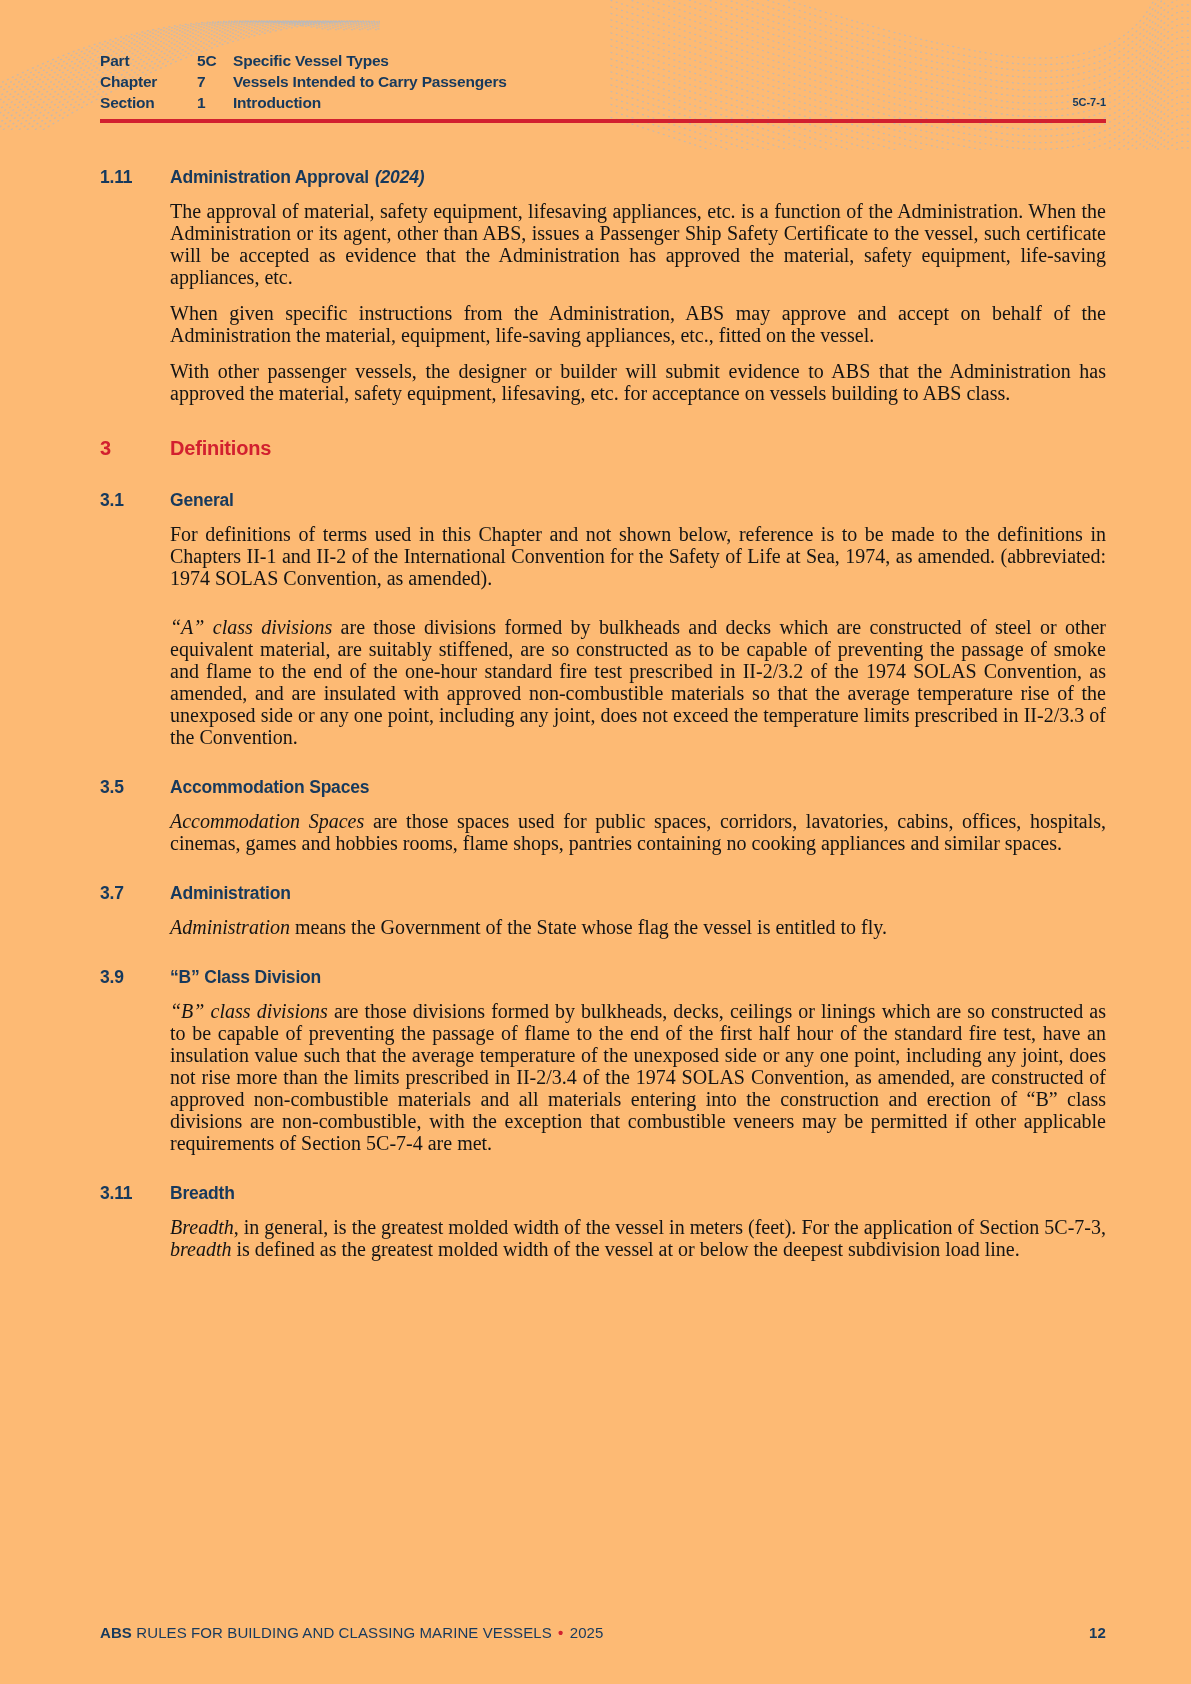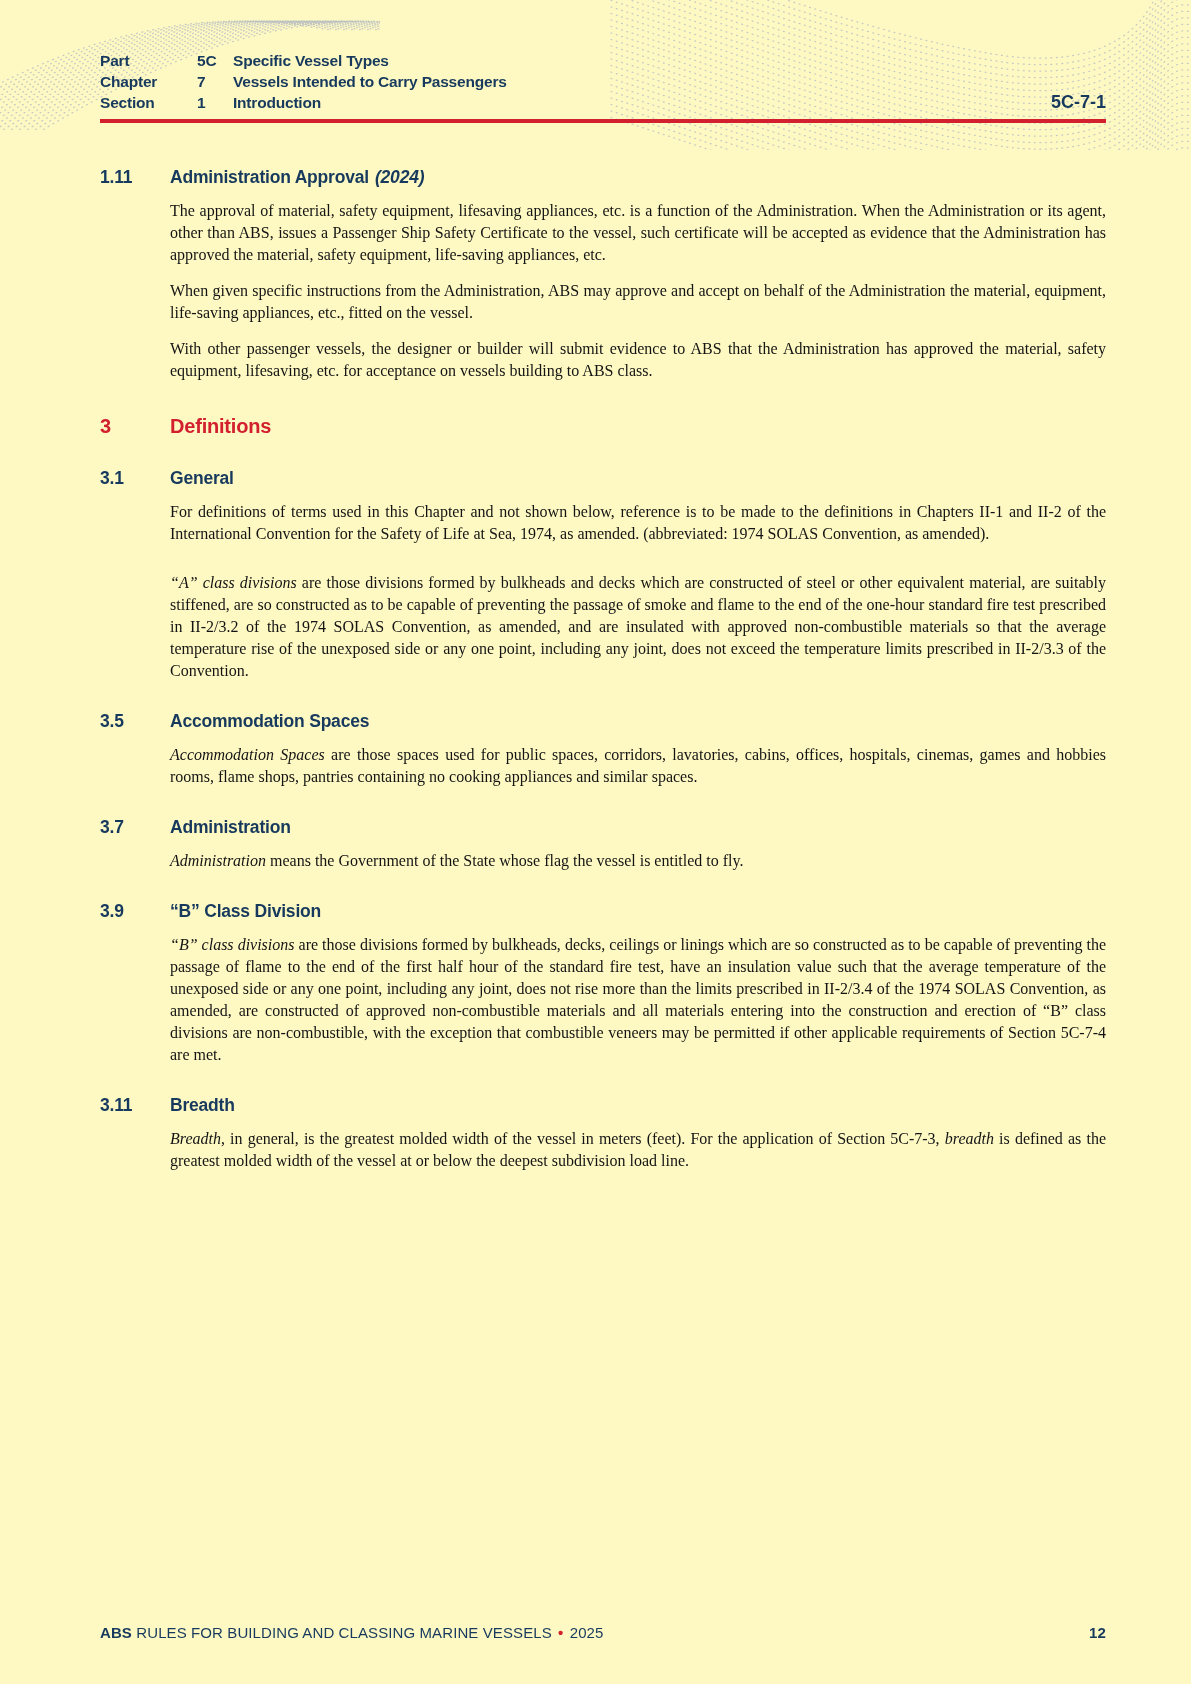--- a/index.html
+++ b/index.html
@@ -1,41 +1,41 @@
 <!DOCTYPE html>
 <html><head>
 <meta charset="utf-8">
 <style>
   html,body{margin:0;padding:0;background:#e8e8e8;}
-  .page{position:relative;width:1191px;height:1684px;margin:0 auto;background:#fef9c3;overflow:hidden;
+  .page{position:relative;width:1191px;height:1684px;margin:0 auto;background:#fdba74;overflow:hidden;
         font-family:"Liberation Sans", sans-serif;}
 
   
   .wave{position:absolute;top:0;pointer-events:none;}
   .wave-left{left:0;width:380px;height:130px;}
   .wave-right{right:0;width:600px;height:150px;}
 
   
   .header{position:absolute;top:50px;left:100px;right:85px;}
   .hrows{display:grid;grid-template-columns:97px 36px auto;column-gap:0;
          color:#16395d;font-weight:bold;font-size:15.5px;line-height:21px;letter-spacing:-0.2px;}
-  .hcode{position:absolute;right:0;bottom:0;color:#16395d;font-weight:bold;font-size:18px;line-height:21px;}
+  .hcode{position:absolute;right:0;bottom:0;color:#16395d;font-weight:bold;font-size:11px;line-height:21px;}
 
   .rule{position:absolute;top:119px;left:100px;width:1006px;height:4px;background:#d2202f;}
 
   
   .content{position:absolute;top:138px;left:100px;width:1006px;}
   .sec{margin-top:27px;}
   .sec.first{}
   .sec.lvl1{margin-top:31px;}
   .sec-row{display:grid;grid-template-columns:70px 1fr;align-items:baseline;}
   .num,.ttl{color:#16395d;font-weight:bold;font-size:17.5px;line-height:24px;letter-spacing:-0.2px;}
   .lvl1 .num,.lvl1 .ttl{color:#d2202f;font-size:20px;line-height:26px;}
   .sfx{margin-left:6px;font-style:italic;}
-  .body{font-family:"Liberation Serif", serif;font-size:16px;line-height:22px;text-align:justify;
+  .body{font-family:"Liberation Serif", serif;font-size:20px;line-height:22px;text-align:justify;
         color:#141414;margin:11px 0 14px 70px;}
   .it{font-style:italic;}
 
   
   .footer{position:absolute;top:1588px;left:100px;right:85px;display:flex;justify-content:space-between;
           align-items:baseline;color:#16395d;font-size:15px;letter-spacing:0.1px;margin-top:36px;}
   .f-brand{font-weight:bold;}
   .f-dot{color:#d2202f;font-weight:bold;margin:0 2px;}
   .f-page{font-weight:bold;}
 </style>

